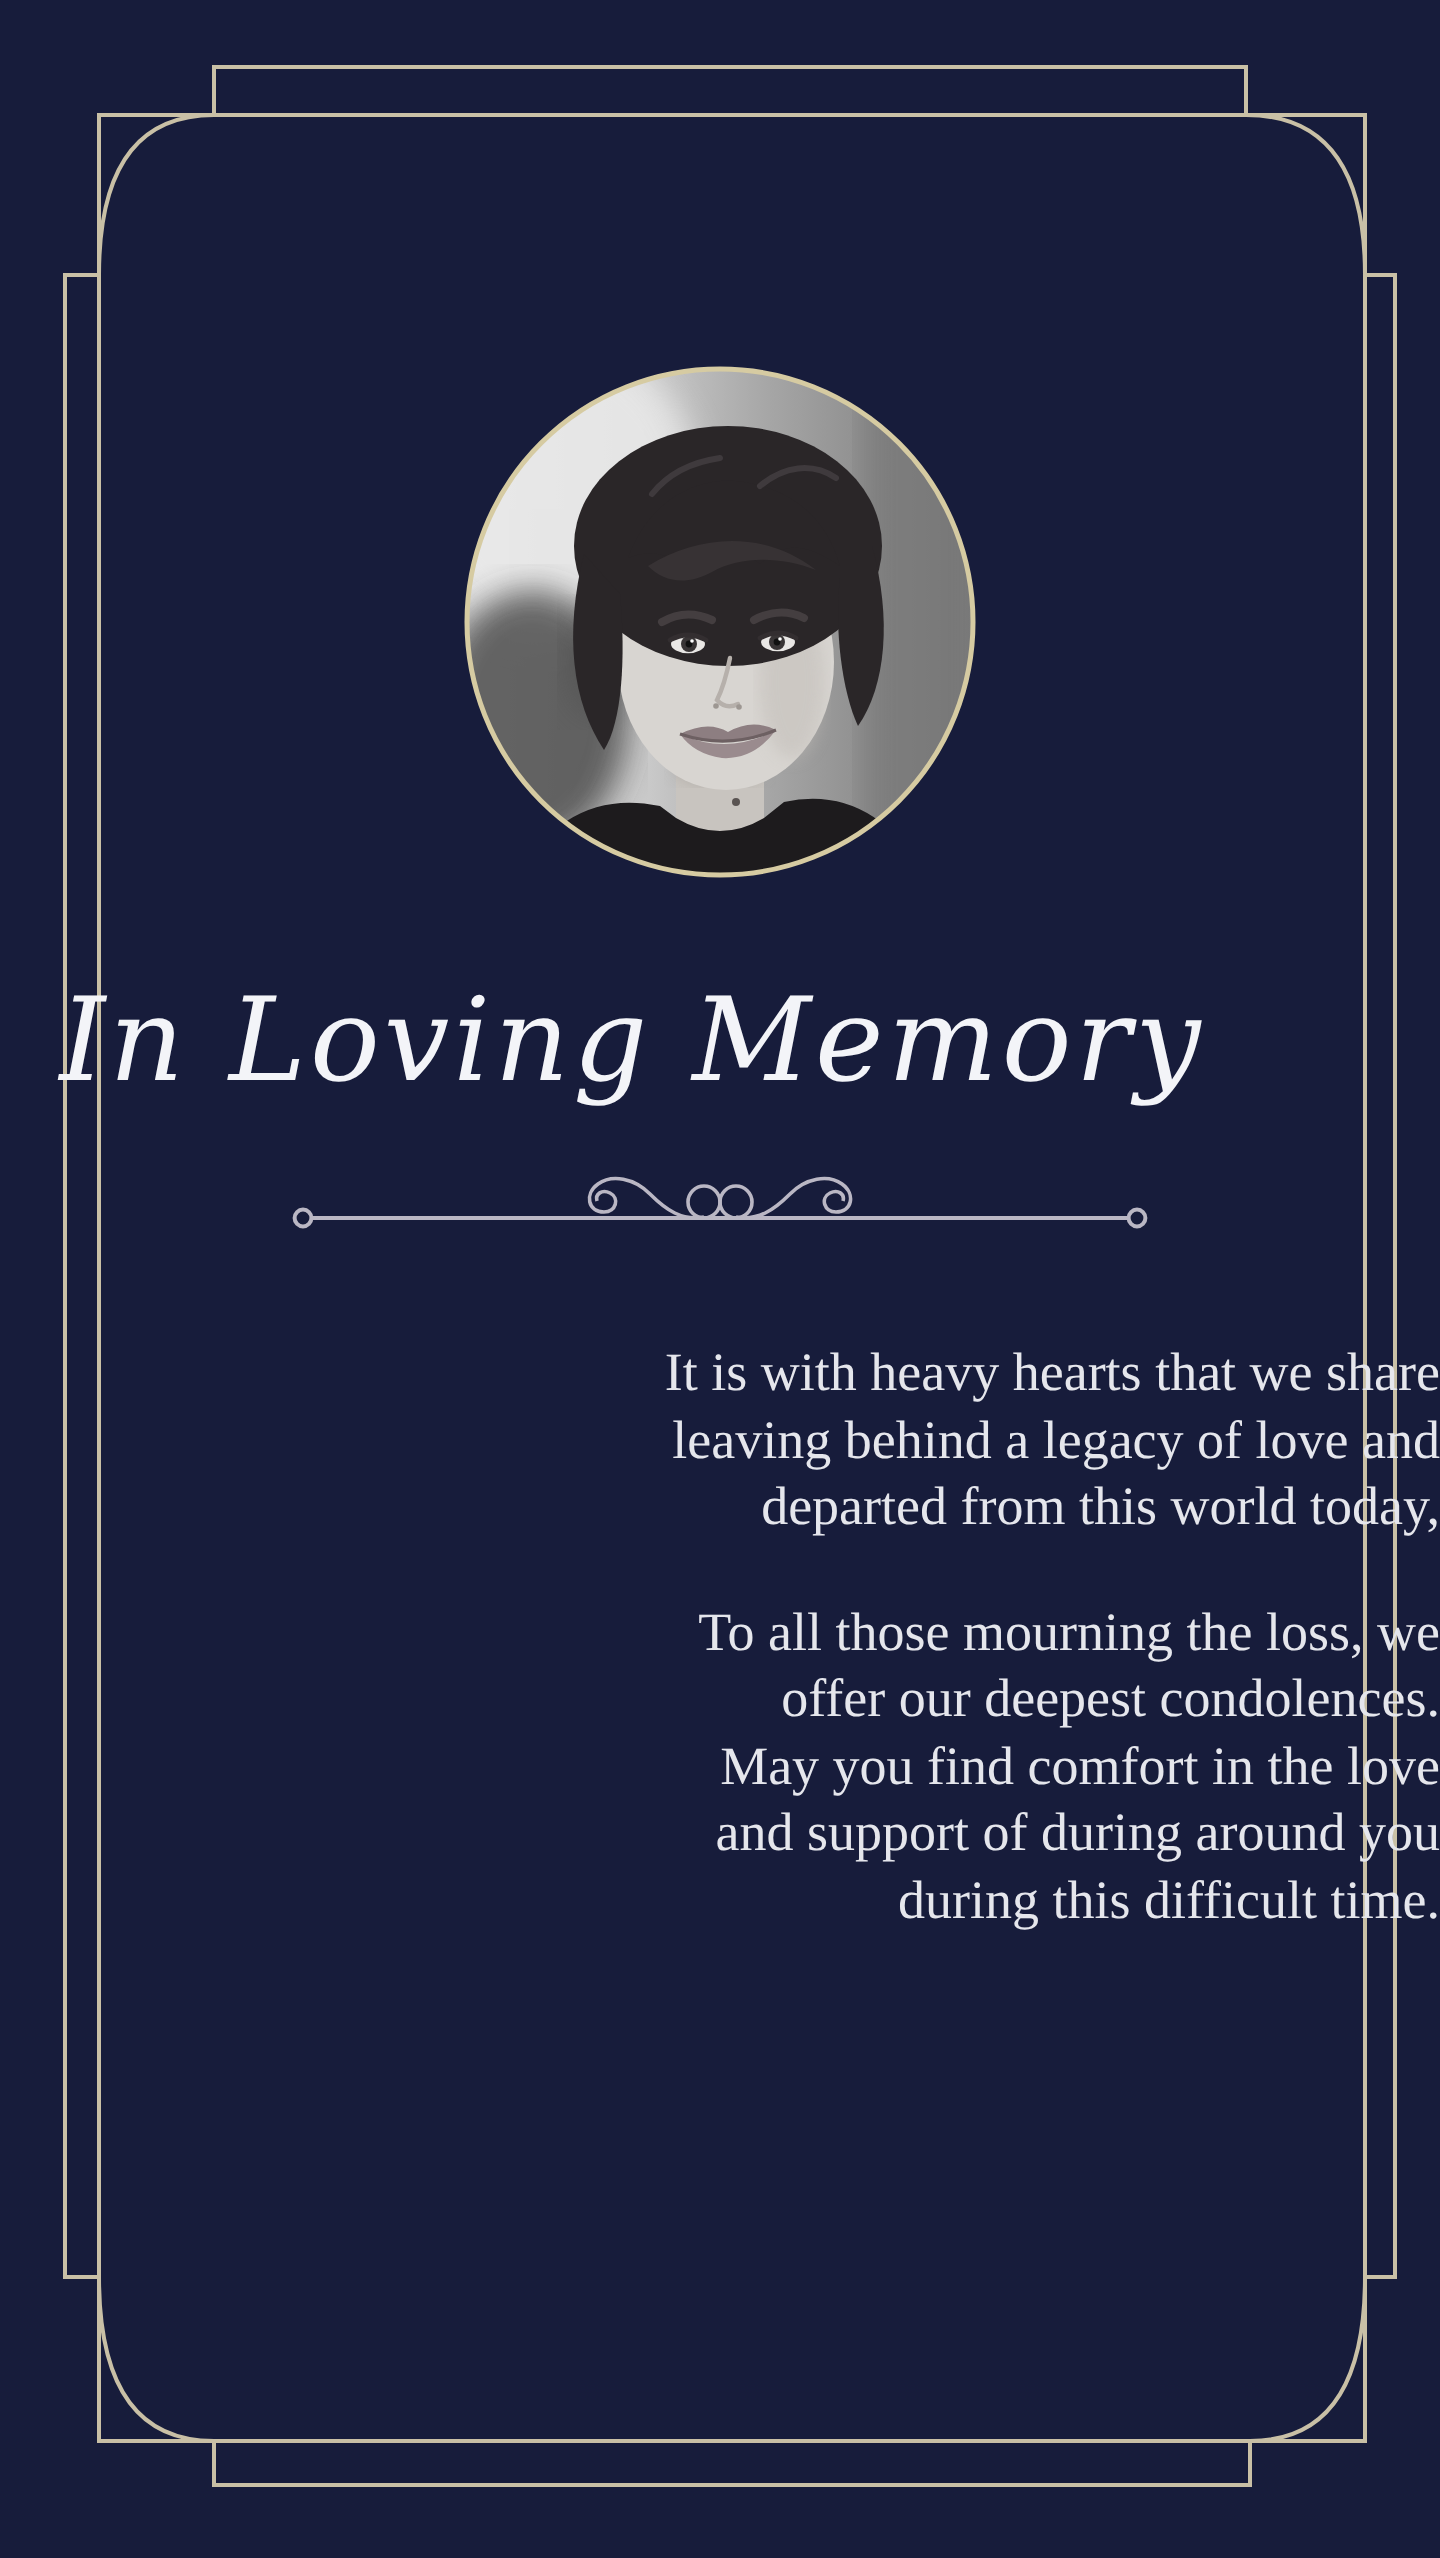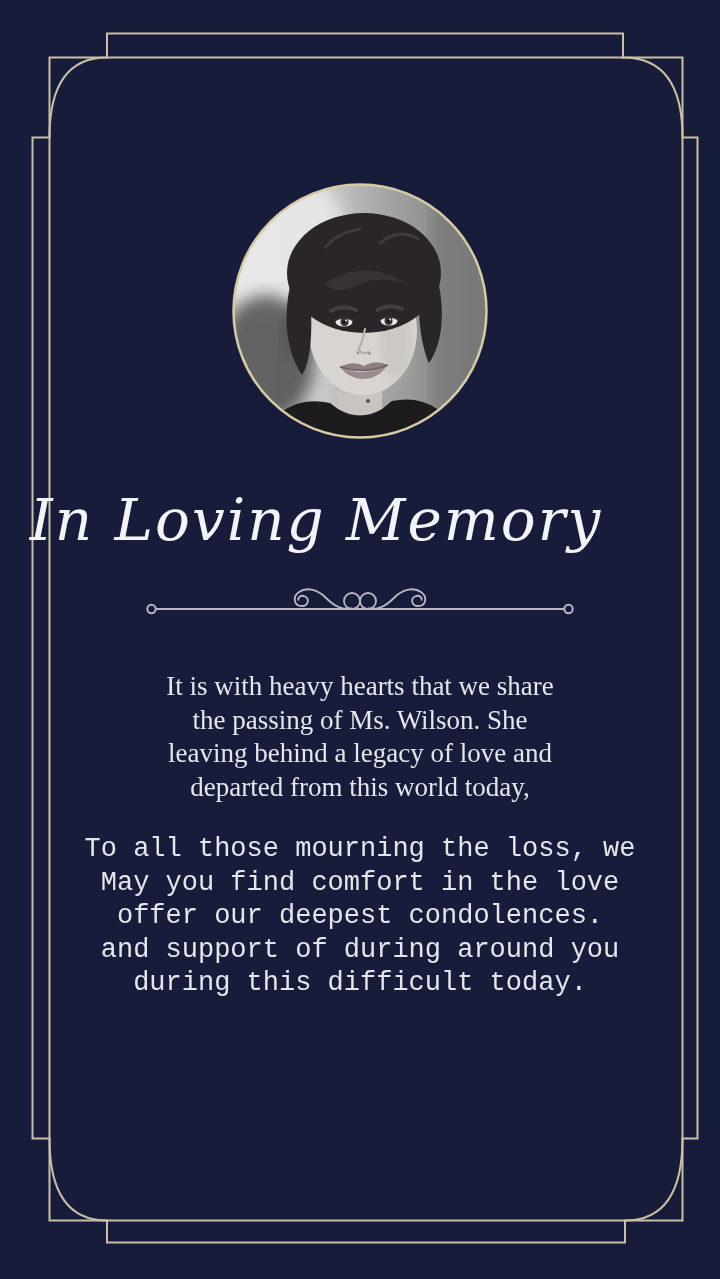--- a/index.html
+++ b/index.html
@@ -34,22 +34,22 @@
   .divider-stroke-thin { fill: none; stroke: var(--divider, #bab7c4); stroke-width: 1.8; }
 
   .condolence-text {
     position: absolute; left: 0; top: 670px; width: 720px;
     text-align: center;
     color: var(--body-text, #e5e6ec);
     font-size: 27px;
     line-height: 33.5px;
   }
   .para { margin: 0; }
-  .para + .para { margin-top: 29px; font-family: Liberation Mono, monospace; }
-  .text-line { white-space: nowrap; }
+  .para + .para { margin-top: 29px; }
+  .text-line { white-space: nowrap; text-align: right; }
 </style>
 </head>
 <body>
 
 <div style="position:absolute; inset:0;">
 
   <svg class="frame-svg" viewBox="0 0 720 1279" aria-hidden="true">
     <rect class="frame-line" x="49.5" y="57.5" width="633" height="1163"></rect>
     <path class="frame-line" d="M 107,33.5 H 623 V 57.5 Q 682.5,57.5 682.5,137.5 H 697.5 V 1138.5 H 682.5 Q 682.5,1220.5 625,1220.5 V 1242.5 H 107 V 1220.5 Q 49.5,1220.5 49.5,1138.5 H 32.5 V 137.5 H 49.5 Q 49.5,57.5 107,57.5 Z"></path>
   </svg>
@@ -135,26 +135,25 @@
       <circle class="divider-stroke-thin" cx="207" cy="16" r="8"></circle>
       <circle class="divider-stroke-thin" cx="223" cy="16" r="8"></circle>
       <path class="divider-stroke-thin" d="M 207,23.5 C 196,25.5 188,20 180,12 C 172,4 161,2 154,7 C 147,12 149,21 157,21 C 163,21 165,14 160,11.5 C 156,9.5 152.5,12 153.5,15.5"></path>
       <path class="divider-stroke-thin" d="M 223,23.5 C 234,25.5 242,20 250,12 C 258,4 269,2 276,7 C 283,12 281,21 273,21 C 267,21 265,14 270,11.5 C 274,9.5 277.5,12 276.5,15.5"></path>
     </g>
   </svg>
 
   <div class="condolence-text">
     <div class="para">
       <div class="text-line">It is with heavy hearts that we share</div>
-      <div class="text-line">the passing of Ms. Wilson. She</div>
       <div class="text-line">leaving behind a legacy of love and</div>
       <div class="text-line">departed from this world today,</div>
     </div>
     <div class="para">
       <div class="text-line">To all those mourning the loss, we</div>
+      <div class="text-line">offer our deepest condolences.</div>
       <div class="text-line">May you find comfort in the love</div>
-      <div class="text-line">offer our deepest condolences.</div>
       <div class="text-line">and support of during around you</div>
-      <div class="text-line">during this difficult today.</div>
+      <div class="text-line">during this difficult time.</div>
     </div>
   </div>
 
 </div>
 
 </body></html>

